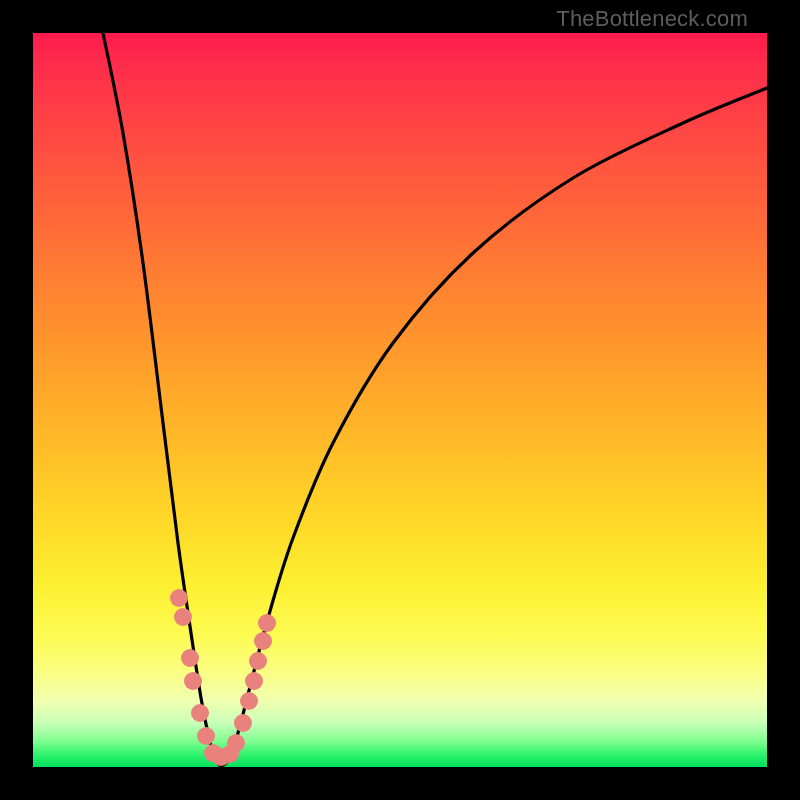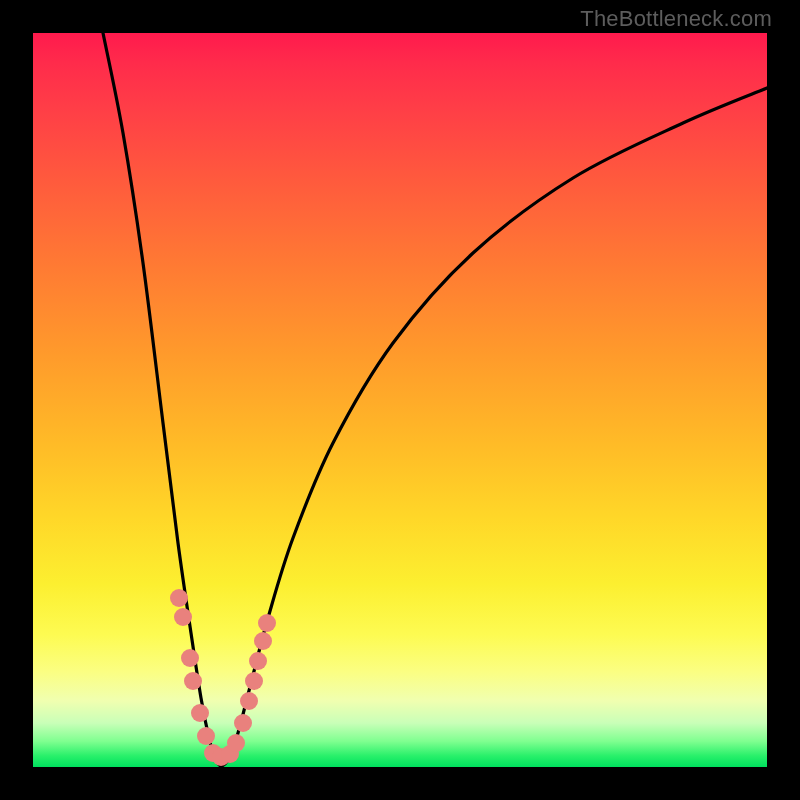--- a/index.html
+++ b/index.html
@@ -46,21 +46,21 @@
       #f0ffb0 91%,
       #c9ffb8 94%,
       #7fff90 96.5%,
       #28f06a 98.5%,
       #00e05e 100%
     );
   }
   .watermark {
     position: absolute;
     top: 6px;
-    right: 28px;
+    right: 52px;
     color: #5d5d5d;
     font-size: 22px;
     letter-spacing: 0.2px;
     user-select: none;
   }
   svg.curves {
     position: absolute;
     inset: 0;
   }
 </style>

